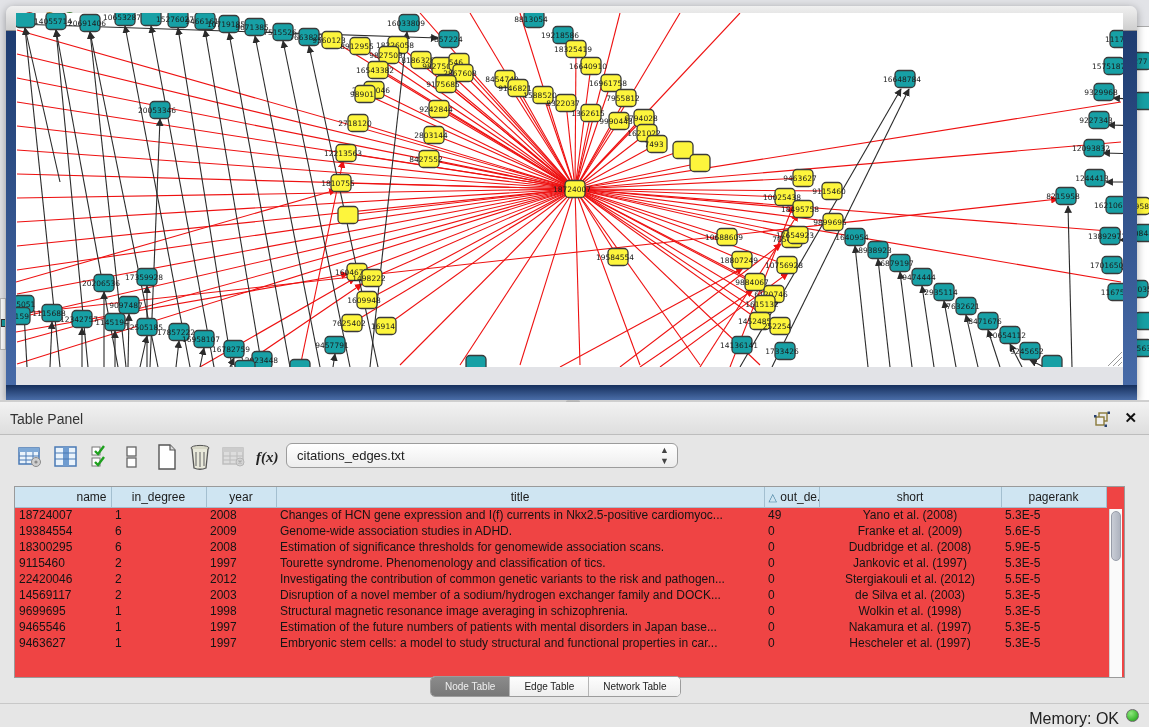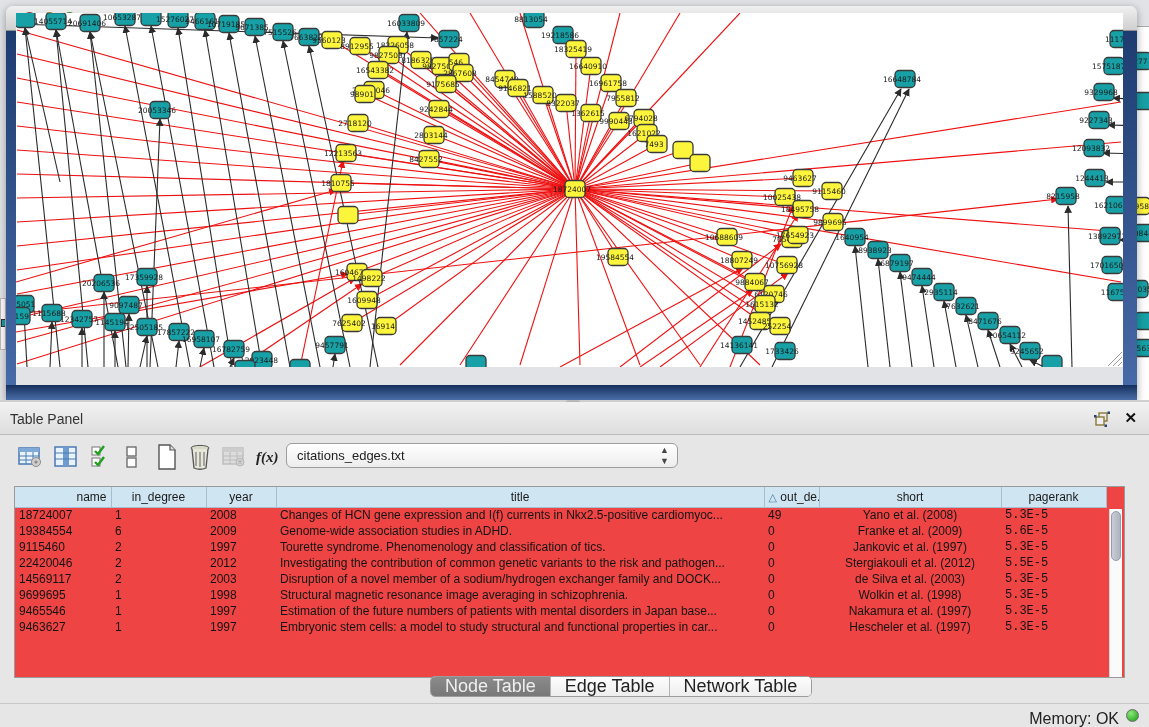--- a/index.html
+++ b/index.html
@@ -46,27 +46,27 @@
   .tbl{position:absolute;left:14px;top:86px;width:1111px;height:192px;background:#ef4444;border:1px solid #9a9a9a;overflow:hidden;}
   table.grid{border-collapse:collapse;width:1091px;table-layout:fixed;font-size:12px;color:#141414;}
   table.grid th{background:#cfe5f2;border:1px solid #a3bfd0;border-top:none;height:20px;font-weight:normal;
     font-size:12px;color:#1b1b1b;overflow:hidden;white-space:nowrap;padding:0 4px;}
   table.grid th:first-child{border-left:none;text-align:right;}
   table.grid td{height:16px;padding:0 4px;overflow:hidden;white-space:nowrap;border:none;}
   .col-name{width:96px;} .col-indeg{width:95px;} .col-year{width:70px;} .col-title{width:488px;}
   .col-out{width:55px;} .col-short{width:182px;} .col-pr{width:105px;}
   th.h-out{text-align:left;color:#1b1b1b;}
   td.c-short{text-align:center;}
-  td.c-pr{padding-left:10px;font-family:Liberation Mono, monospace;}
+  td.c-pr{padding-left:10px;}
   .sort-tri{color:#46809f;font-size:11px;}
   .vscroll{position:absolute;right:2px;top:22px;width:13px;height:168px;background:#fafafa;border-left:1px solid #d5d5d5;}
   .vthumb{position:absolute;left:1px;top:2px;width:10px;height:50px;background:linear-gradient(90deg,#c9cdd6,#aeb3bf);border:1px solid #979ca8;border-radius:5px;}
 
   .tabs{position:absolute;left:430px;top:276px;height:21px;display:flex;border:1px solid #9c9c9c;border-radius:5px;overflow:hidden;background:#fafafa;}
-  .tab{height:100%;line-height:19px;font-size:18px;color:#222;padding:0 14px;border-right:1px solid #b5b5b5;cursor:pointer;background:linear-gradient(#fdfdfd,#eeeeee);}
+  .tab{height:100%;line-height:19px;font-size:10px;color:#222;padding:0 14px;border-right:1px solid #b5b5b5;cursor:pointer;background:linear-gradient(#fdfdfd,#eeeeee);}
   .tab:last-child{border-right:none;}
   .tab.selected{background:linear-gradient(#8b8b8b,#787878);color:#efefef;}
 
   .statusbar{position:absolute;left:0;top:303px;width:1149px;height:24px;border-top:1px solid #c8c8c8;}
   .memory{position:absolute;right:30px;top:6px;font-size:16px;color:#222;}
   .mem-dot{position:absolute;right:10px;top:5px;width:13px;height:13px;border-radius:50%;
     background:radial-gradient(circle at 35% 30%,#8fe87e,#3db832 65%,#2a8f22);border:1px solid #6b6b6b;}
 </style>
 </head>
 <body>
@@ -607,20 +607,29 @@
           <tr>
             <td>19384554</td>
             <td>6</td>
             <td>2009</td>
             <td>Genome-wide association studies in ADHD.</td>
             <td>0</td>
             <td class="c-short">Franke et al. (2009)</td>
             <td class="c-pr">5.6E-5</td>
           </tr>
           <tr>
+            <td>18300295</td>
+            <td>6</td>
+            <td>2008</td>
+            <td>Estimation of significance thresholds for genomewide association scans.</td>
+            <td>0</td>
+            <td class="c-short">Dudbridge et al. (2008)</td>
+            <td class="c-pr">5.9E-5</td>
+          </tr>
+          <tr>
             <td>9115460</td>
             <td>2</td>
             <td>1997</td>
             <td>Tourette syndrome. Phenomenology and classification of tics.</td>
             <td>0</td>
             <td class="c-short">Jankovic et al. (1997)</td>
             <td class="c-pr">5.3E-5</td>
           </tr>
           <tr>
             <td>22420046</td>

